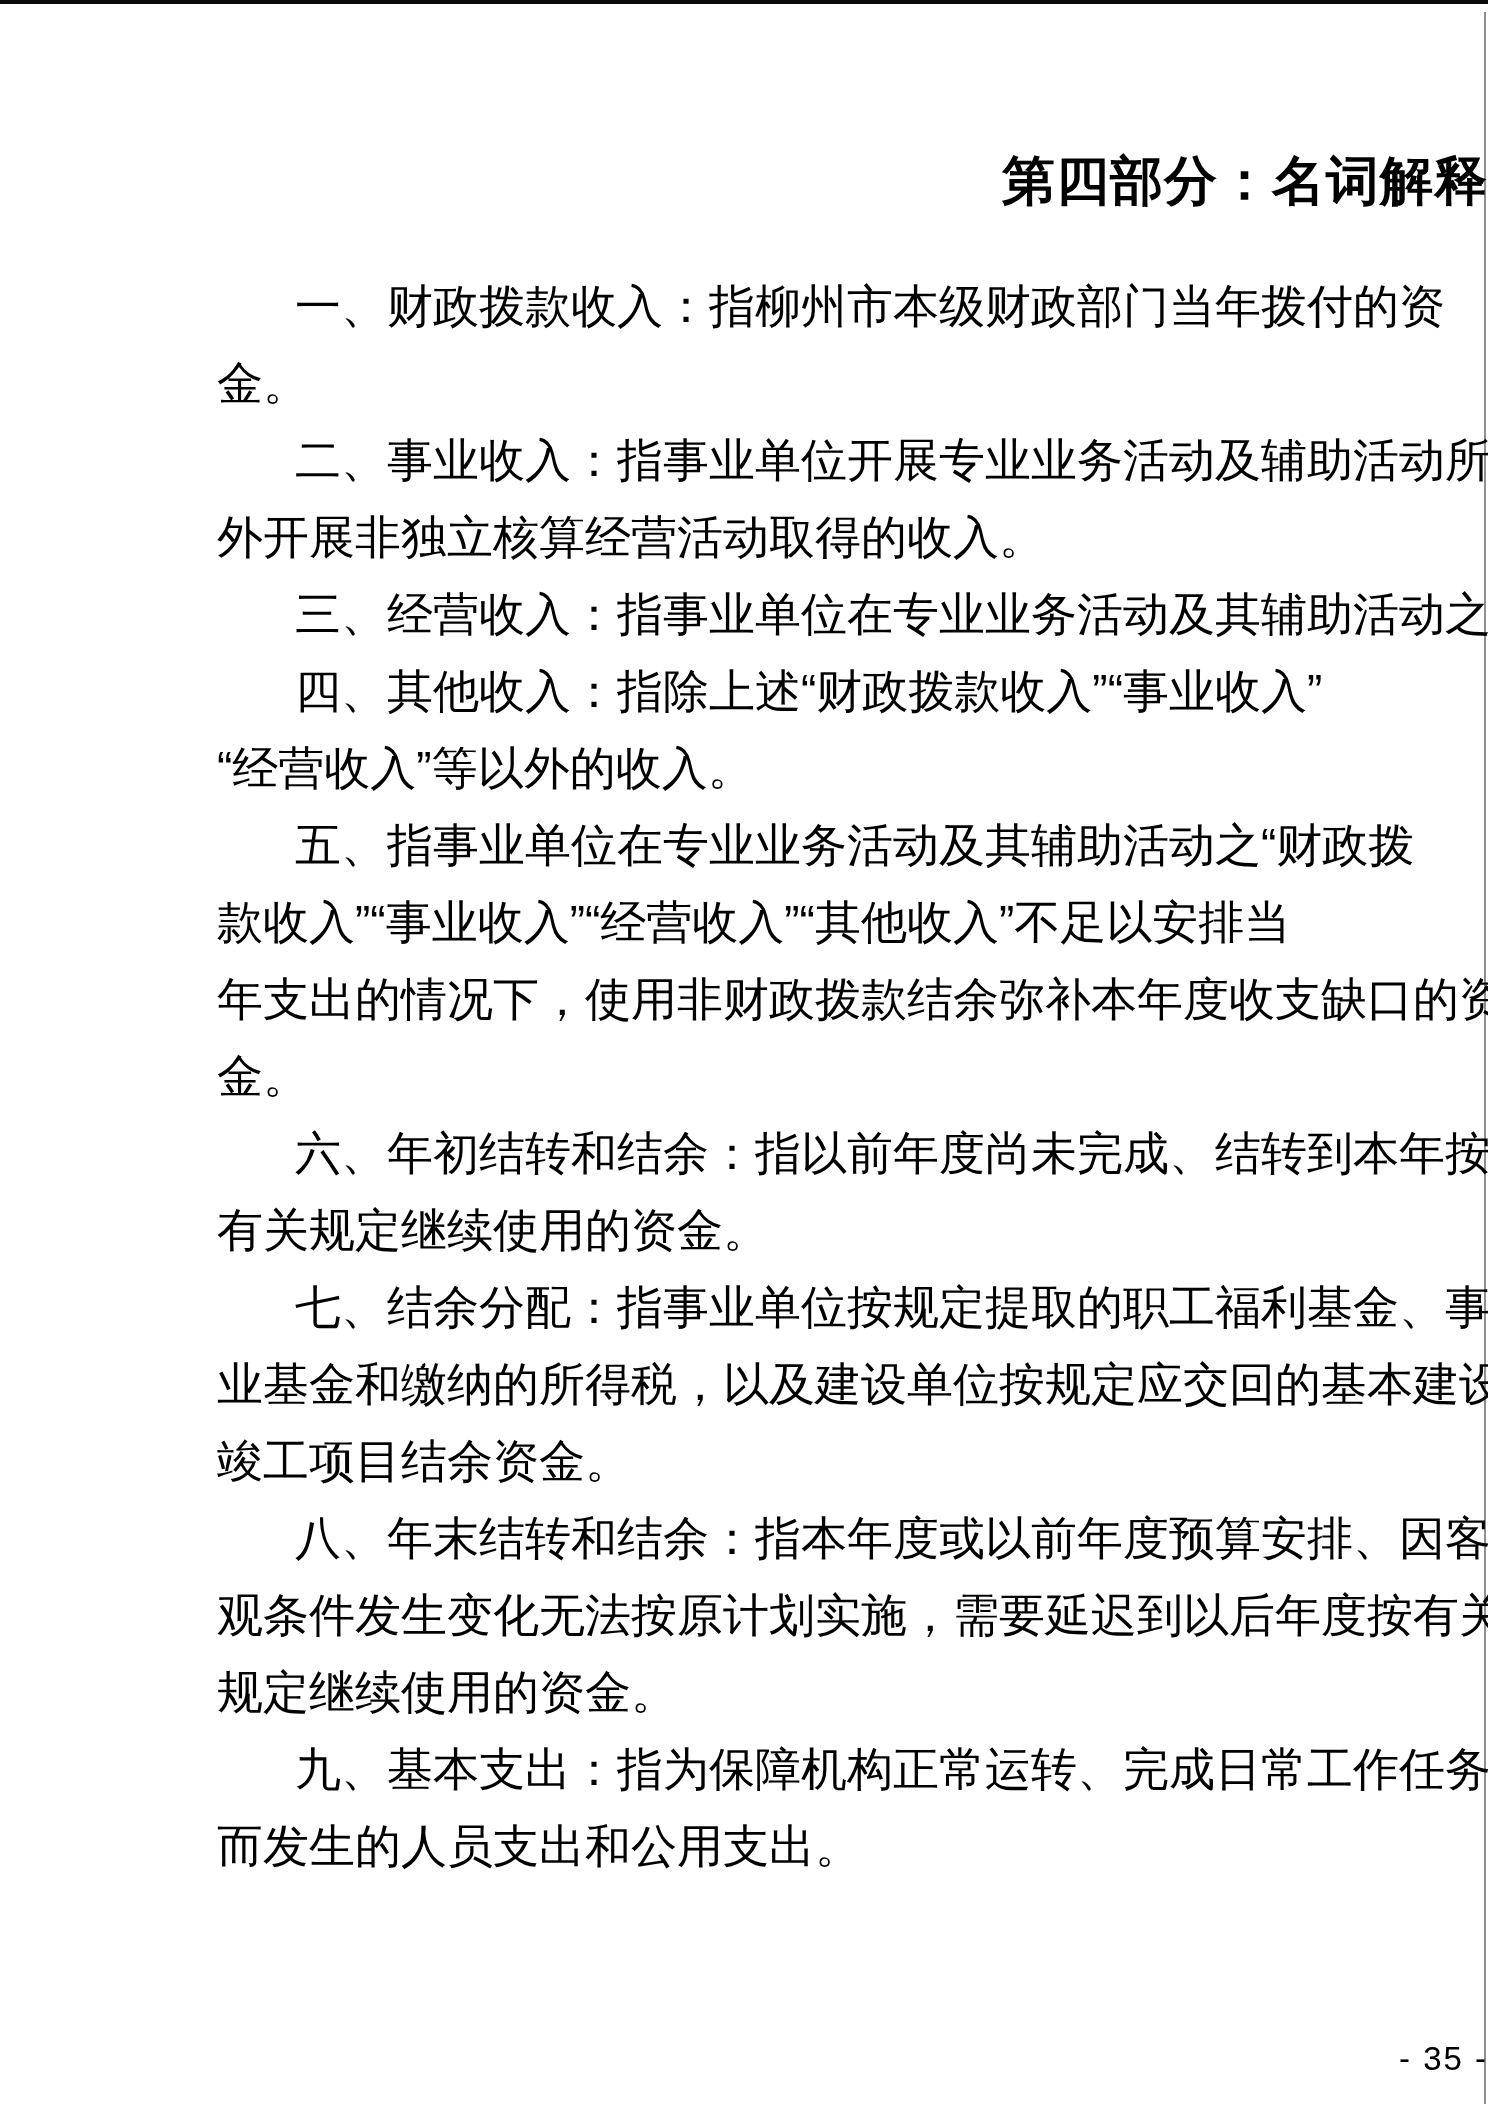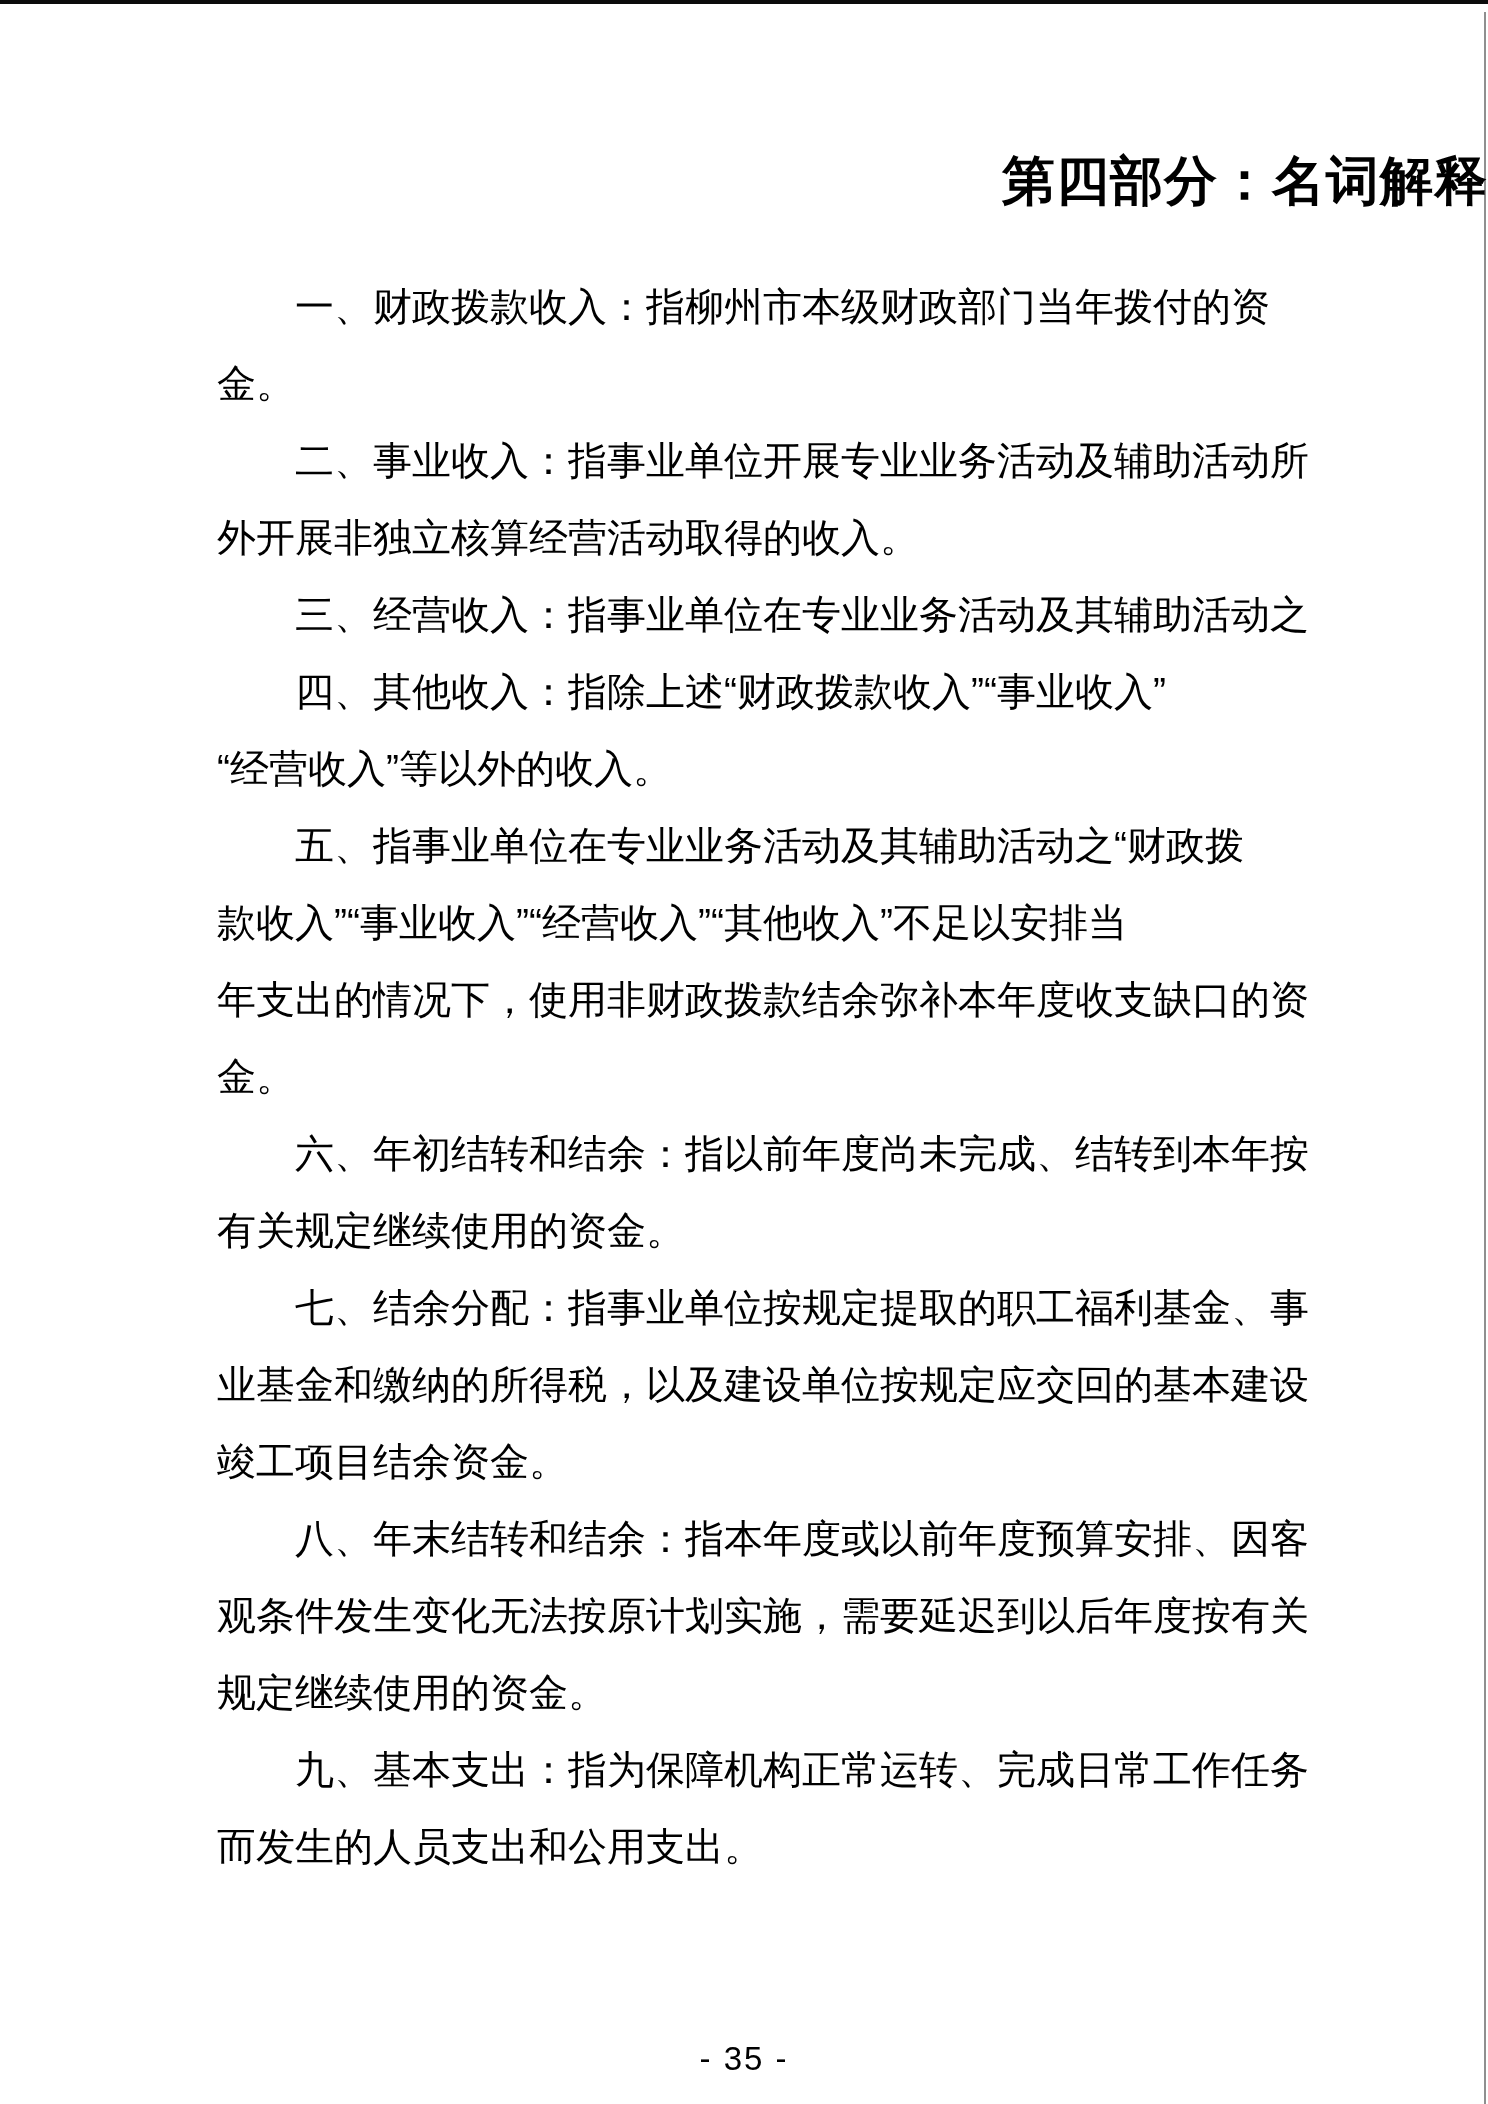--- a/index.html
+++ b/index.html
@@ -41,37 +41,37 @@
     font-size: 53px;
     font-weight: bold;
     letter-spacing: 1px;
     white-space: nowrap;
   }
   .doc-body {
     position: absolute;
     top: 268px;
     left: 217px;
     width: 1086px;
-    font-size: 39px;
+    font-size: 46px;
     line-height: 77px;
     letter-spacing: 0px;
   }
   .line {
     height: 77px;
     white-space: pre;
   }
   .line.indent {
     padding-left: 78px;
   }
   .page-number {
     position: absolute;
     top: 2040px;
     left: 0;
     width: 100%;
-    text-align: center;
+    text-align: right;
     font-size: 33px;
     letter-spacing: 2px;
   }
 </style>
 </head>
 <body>
 
 <div class="page">
   <div class="top-rule"></div>
   <div class="right-rule"></div>

